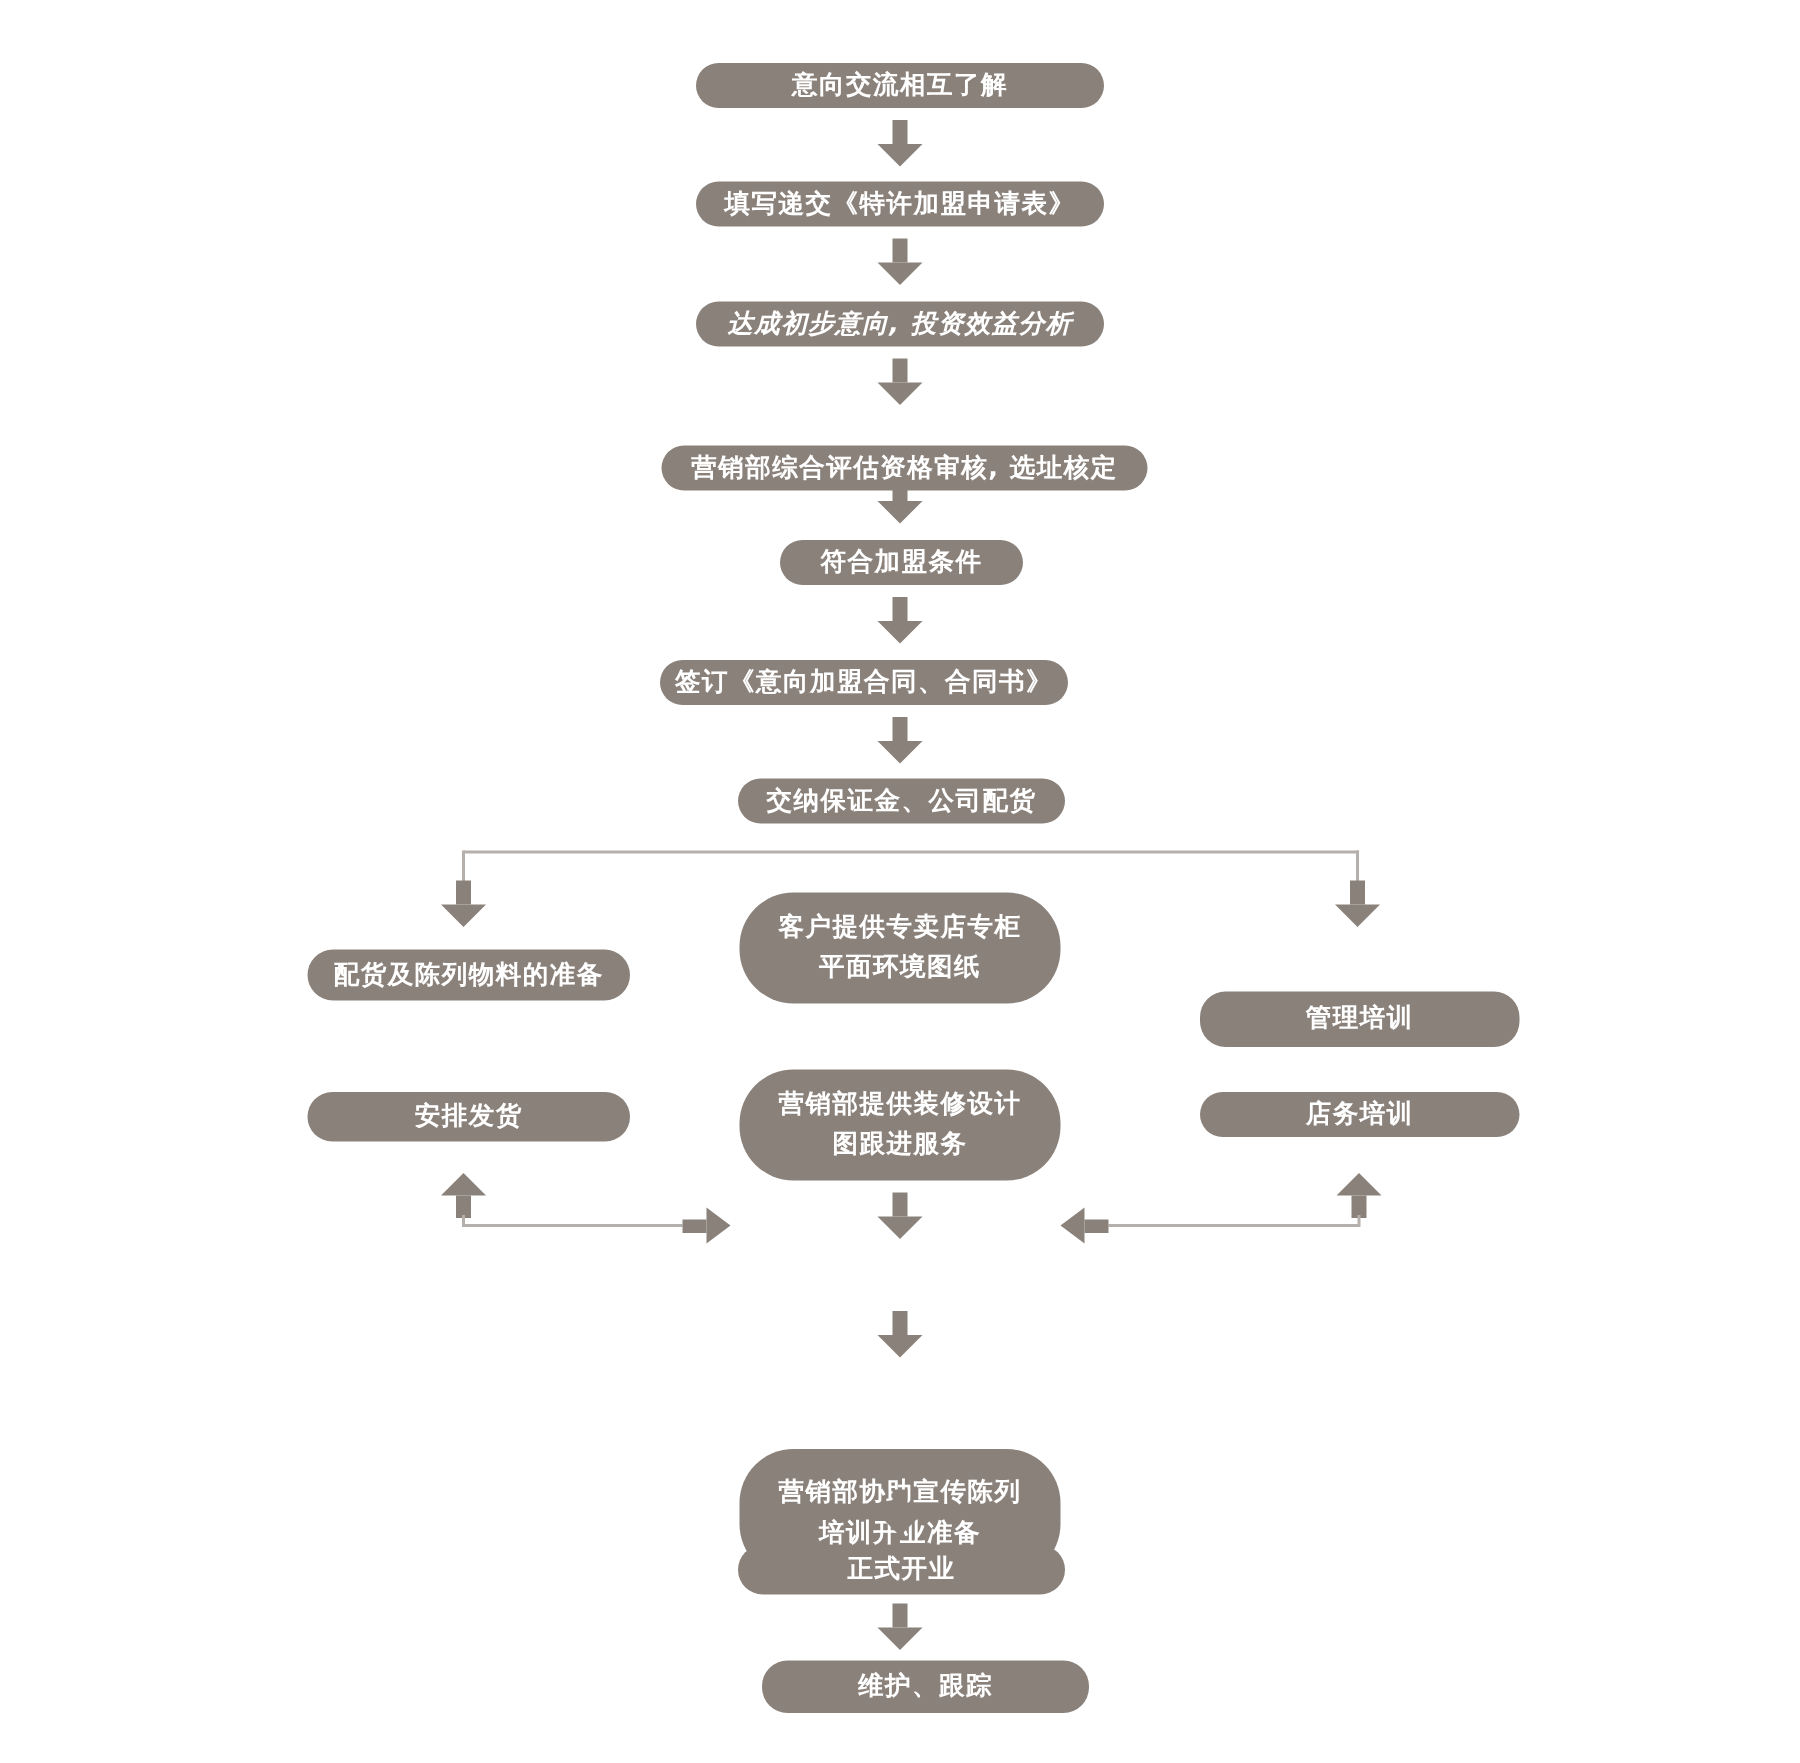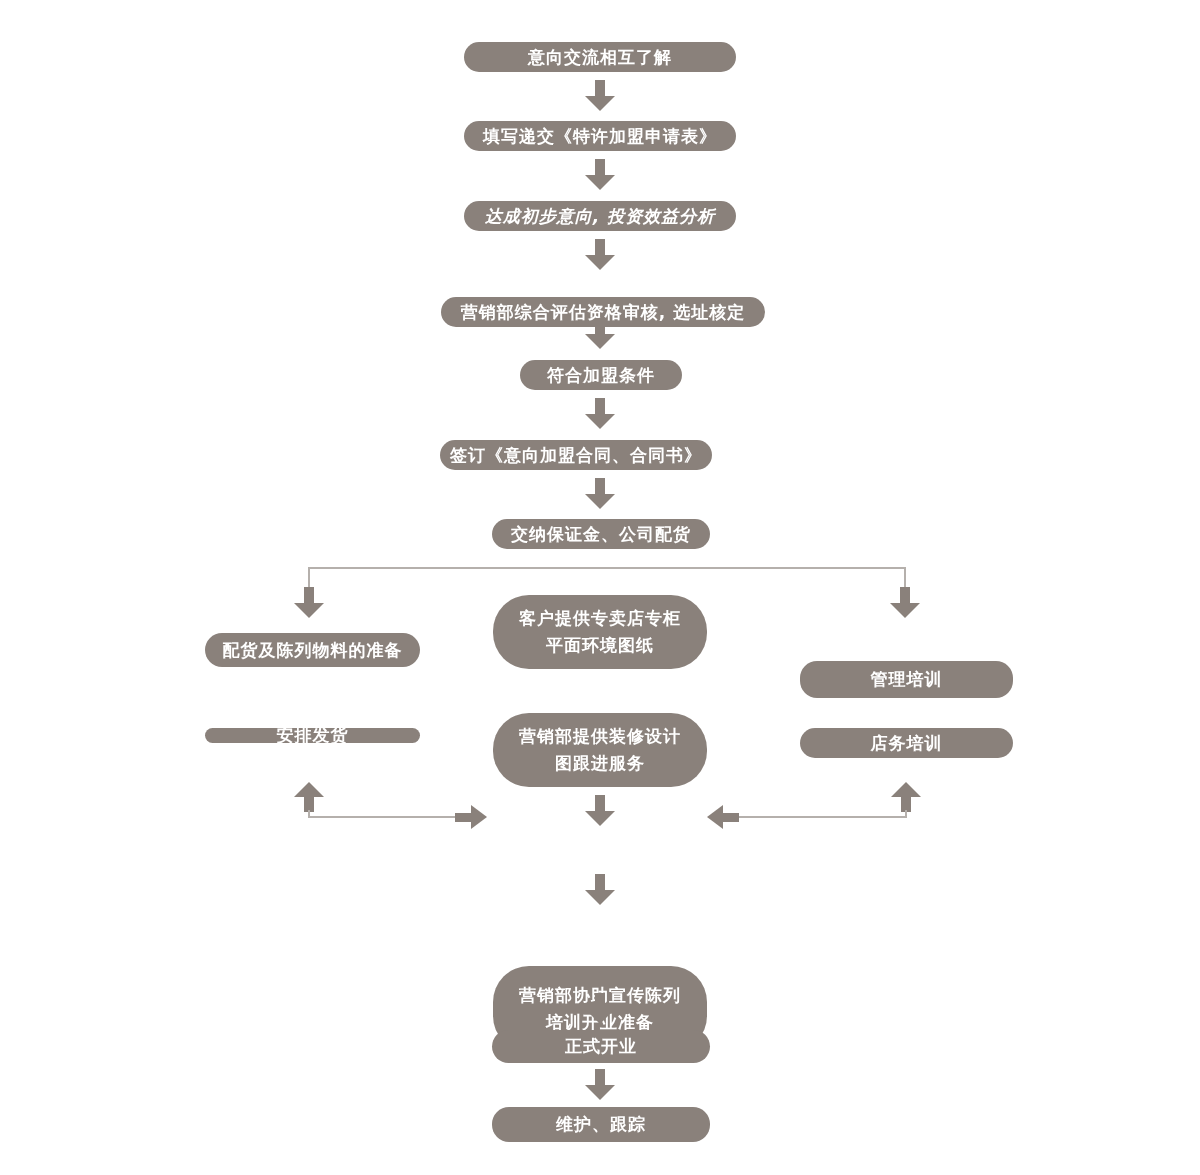--- a/index.html
+++ b/index.html
@@ -103,21 +103,21 @@
   <div class="arrow arrow-down" style="left:890px;top:587px;">
       <div class="stem"></div>
       <div class="head"></div>
     </div>
 
   <div class="node" style="left:205px;top:633px;width:215px;height:34px;">配货及陈列物料的准备</div>
   <div class="node tall" style="left:493px;top:595px;width:214px;height:74px;">客户提供专卖店专柜
 平面环境图纸</div>
   <div class="node" style="left:800px;top:634px;width:213px;height:37px;margin-top:27px;">管理培训</div>
 
-  <div class="node" style="left:205px;top:728px;width:215px;height:15px;">安排发货</div>
+  <div class="node" style="left:205px;top:728px;width:215px;height:33px;">安排发货</div>
   <div class="node tall" style="left:493px;top:713px;width:214px;height:74px;">营销部提供装修设计
 图跟进服务</div>
   <div class="node" style="left:800px;top:728px;width:213px;height:30px;">店务培训</div>
 
   <div class="arrow arrow-up" style="left:294px;top:782px;">
       <div class="head"></div>
       <div class="stem"></div>
     </div>
   <div class="line" style="left:308px;top:810px;width:2px;height:8px;"></div>
   <div class="line" style="left:309px;top:816px;width:146px;height:2px;"></div>
@@ -156,15 +156,15 @@
       <div class="head"></div>
     </div>
 
   <div class="node" style="left:492px;top:1030px;width:218px;height:33px;">正式开业</div>
 
   <div class="arrow arrow-down" style="left:585px;top:1069px;">
       <div class="stem"></div>
       <div class="head"></div>
     </div>
 
-  <div class="node" style="left:492px;top:1107px;width:218px;height:35px;">维护、跟踪</div>
+  <div class="node" style="left:508px;top:1107px;width:218px;height:35px;">维护、跟踪</div>
 
 </div>
 
 </body></html>

